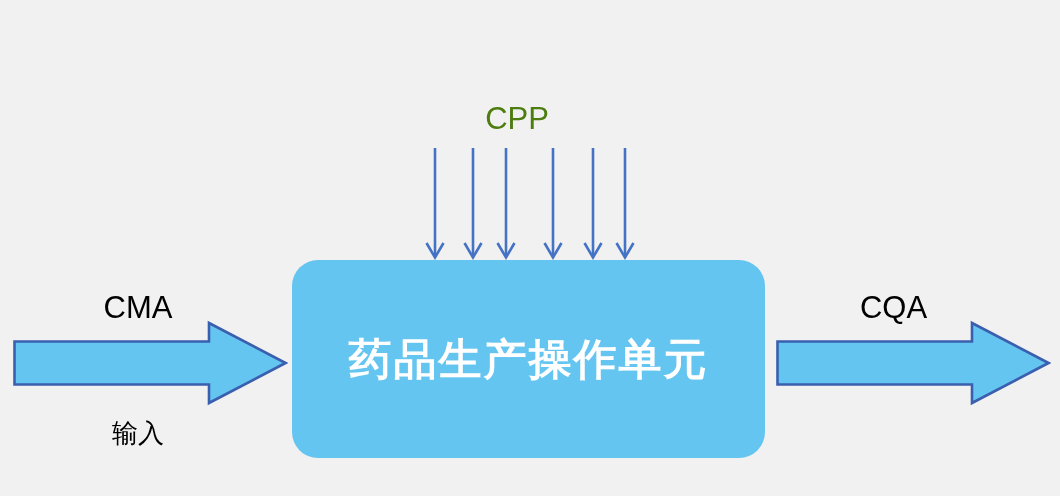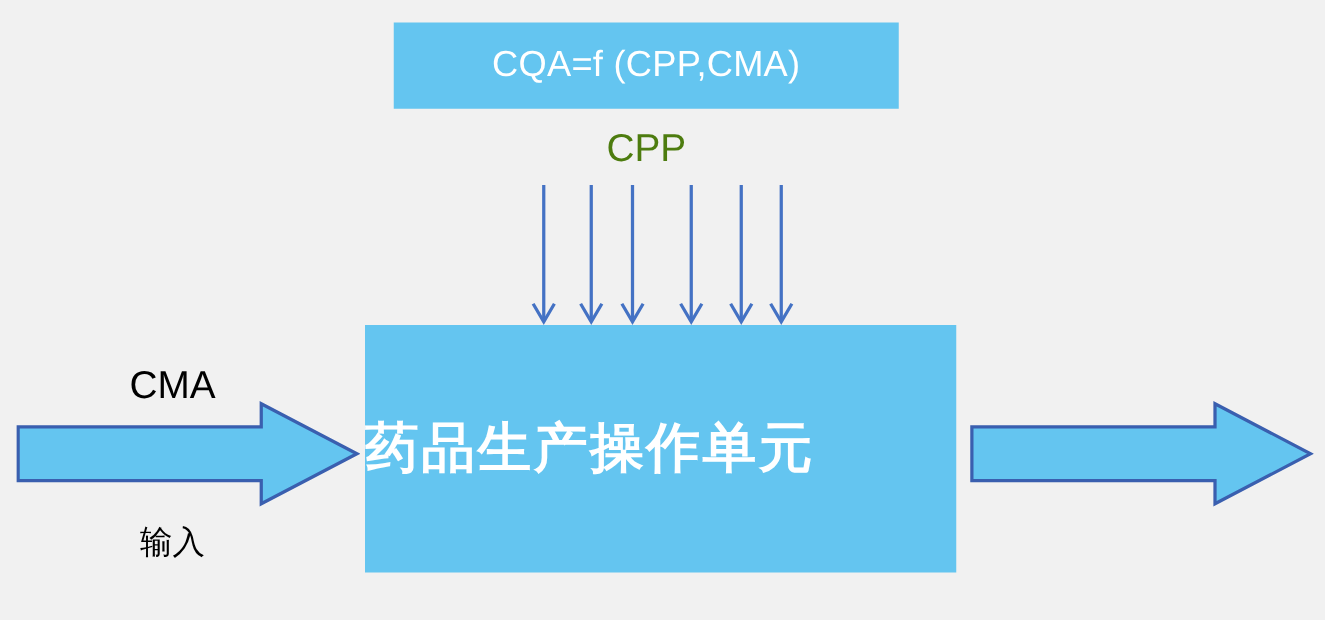--- a/index.html
+++ b/index.html
@@ -66,20 +66,22 @@
   
   .process-box {
     position: absolute;
     left: 292px;
     top: 260px;
     width: 473px;
     height: 198px;
     background: #64c5f0;
     display: flex;
     align-items: center;
+    justify-content: center;
+    border-radius: 26px;
   }
   .process-text {
     color: #ffffff;
     font-size: 43px;
     font-weight: bold;
     letter-spacing: 2px;
     line-height: 1;
     white-space: nowrap;
   }
 
@@ -107,23 +109,20 @@
   .lbl-cma  { left: 13px;  width: 250px; }
   .lbl-in   { left: 13px;  width: 250px; }
   .lbl-cqa  { left: 776px; width: 235px; }
   .lbl-out  { left: 776px; width: 235px; }
 </style>
 </head>
 <body>
 
 <div id="canvas">
 
-  <div class="formula-box">
-    <span class="formula-text">CQA=f (CPP,CMA)</span>
-  </div>
 
   <div class="cpp-label">CPP</div>
 
   <svg class="cpp-arrows" viewBox="0 0 1060 496">
     <g stroke="#4472c4" stroke-width="2.6" fill="none" stroke-linecap="butt">
       <g>
         <line x1="435" y1="148" x2="435" y2="256"></line>
         <path d="M426.5 243 L435 257.5 L443.5 243" fill="none" stroke-linejoin="miter"></path>
       </g>
       <g>
@@ -158,15 +157,16 @@
   </svg>
 
   <svg class="block-arrow right" viewBox="0 0 275 90">
     <path d="M1.5 23.5 L196 23.5 L196 5 L272.5 45 L196 85 L196 66.5 L1.5 66.5 Z" fill="#64c5f0" stroke="#3a5faf" stroke-width="2.6" stroke-linejoin="miter"></path>
   </svg>
 
   <div class="side-label top lbl-cma">CMA</div>
 
   <div class="side-label bot lbl-in">输入</div>
 
+  <div class="side-label top lbl-cqa">CQA</div>
 
 
 </div>
 
 </body></html>

